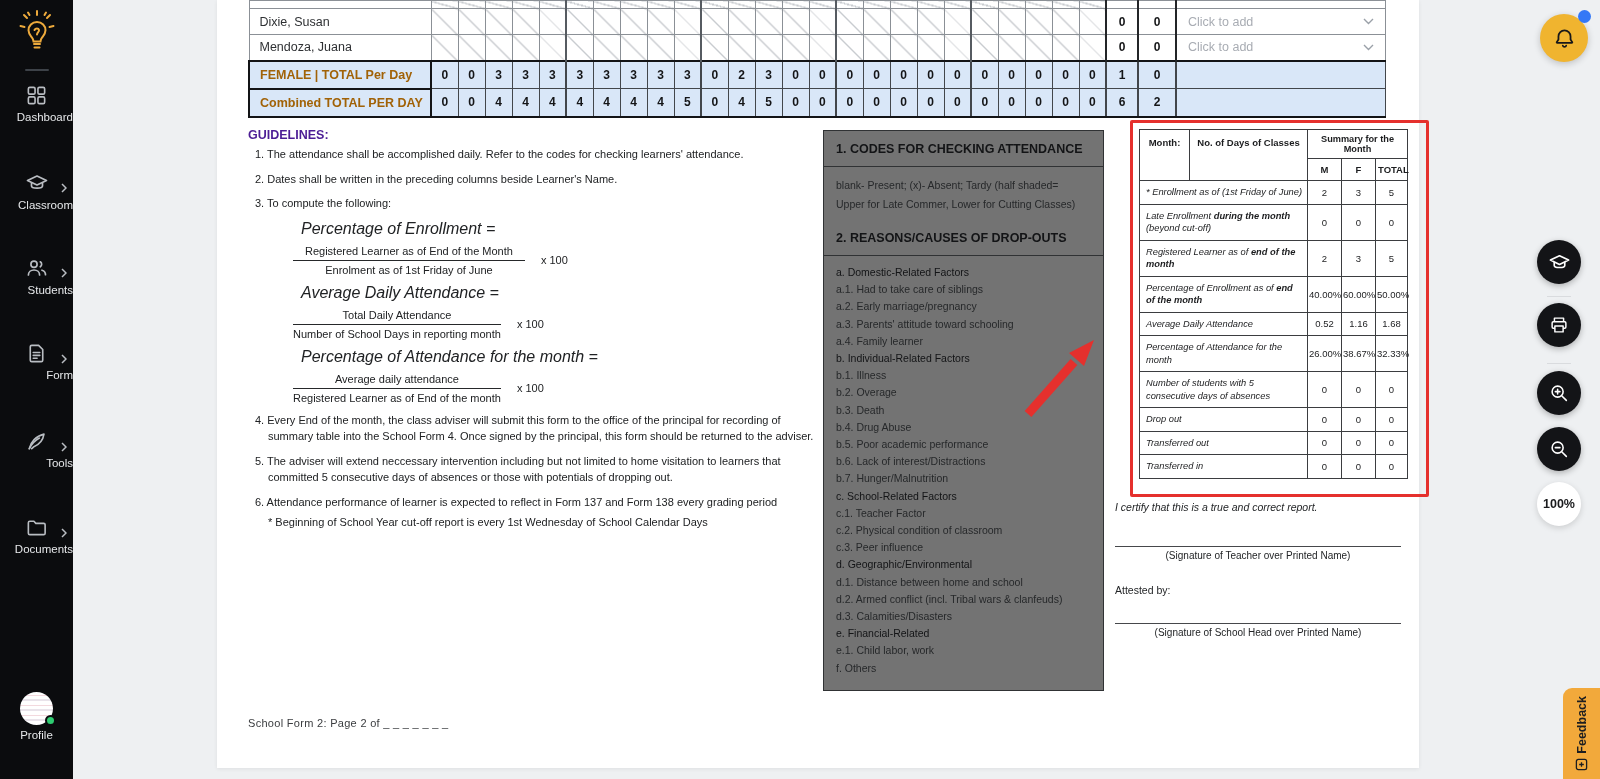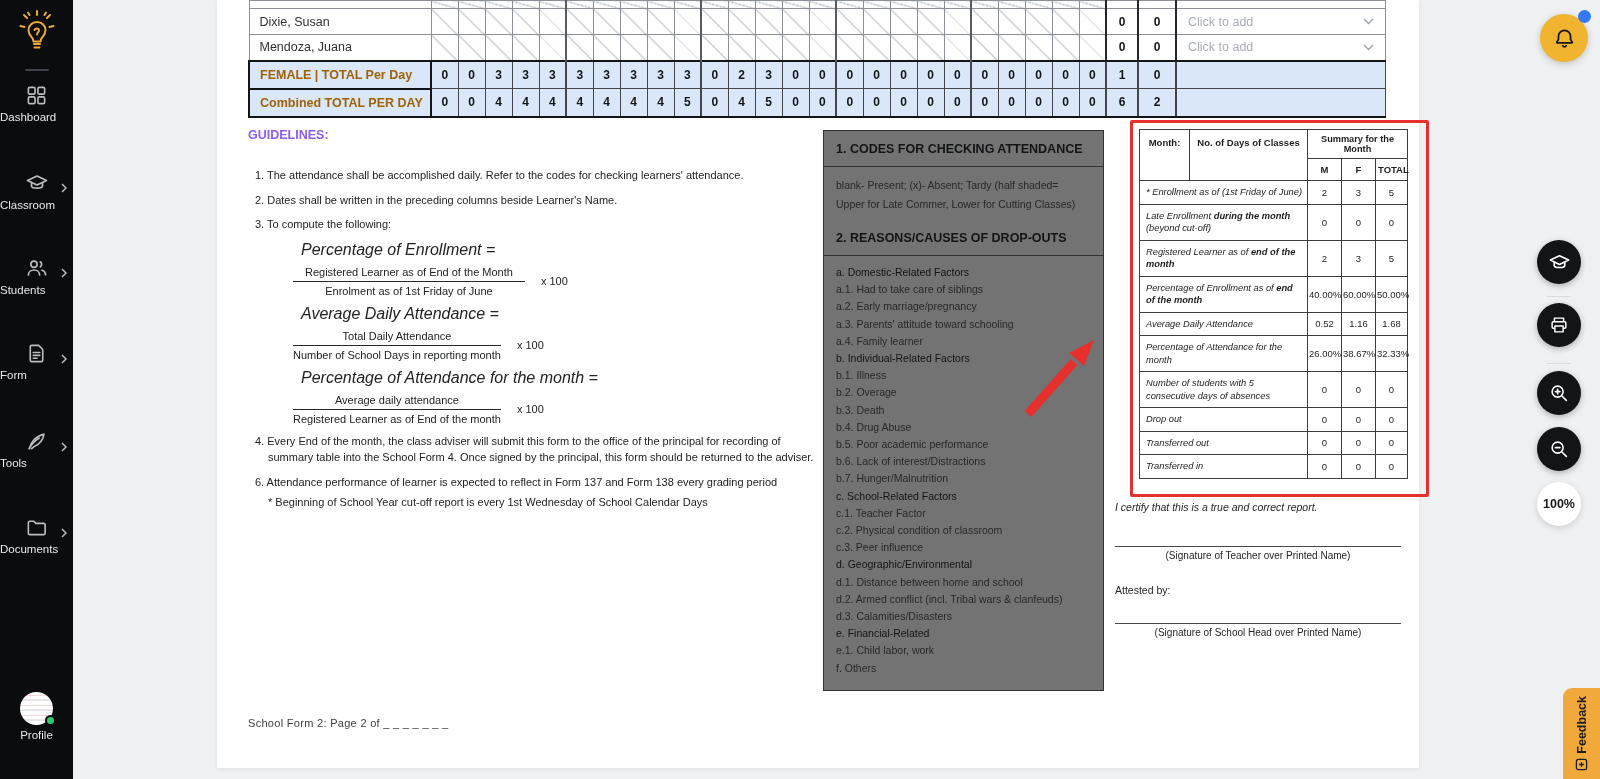--- a/index.html
+++ b/index.html
@@ -2,21 +2,21 @@
 <html><head>
 <meta charset="utf-8">
 <style>
 *{margin:0;padding:0;box-sizing:border-box}
 html,body{width:1600px;height:779px;overflow:hidden;font-family:"Liberation Sans",sans-serif;background:#eef0f2;position:relative}
 
 
 .sidebar{position:absolute;left:0;top:0;width:73px;height:779px;background:#0b0c0e;z-index:20}
 .logo{position:absolute;left:17px;top:8px;width:40px;height:52px;cursor:pointer}
 .logo-divider{position:absolute;left:25px;top:69px;width:24px;height:2px;background:#3d4248;border-radius:1px}
-.nav-item{position:absolute;left:0;width:73px;text-align:left;color:#e6e8ea;cursor:pointer}
+.nav-item{position:absolute;left:0;width:73px;text-align:right;color:#e6e8ea;cursor:pointer}
 .nav-item .icon{display:block;margin:0 auto}
 .nav-label{display:block;font-size:11.5px;margin-top:4px}
 .nav-chev{position:absolute;right:6px;top:8px}
 #nav-0{top:84px}#nav-1{top:171px}#nav-2{top:256px}#nav-3{top:342px}#nav-4{top:430px}#nav-5{top:516px}
 .profile{position:absolute;left:0;top:692px;width:73px;text-align:center;color:#e6e8ea;cursor:pointer}
 .avatar{position:relative;width:33px;height:33px;border-radius:50%;margin:0 auto;background:#fff;background-image:repeating-linear-gradient(0deg,#fff 0 4px,#e9e3ea 4px 6px,#fff 6px 9px,#f3d9de 9px 10px)}
 .avatar-dot{position:absolute;right:-3px;bottom:-1px;width:11px;height:11px;border-radius:50%;background:#2ecc71;border:2px solid #0b0c0e}
 
 
 .document{position:absolute;left:217px;top:0;width:1202px;height:768px;background:#fff;box-shadow:0 1px 4px rgba(0,0,0,.07)}
@@ -32,21 +32,21 @@
 .att-table td.absent,.att-table td.tardy{border-left:2px solid #232528;text-align:center;font-weight:bold;font-size:12px;color:#141517}
 .att-table td.remarks{border-left:2px solid #232528}
 .att-table tr.row-total td{background:#d9e7f8;border-color:#42464b;height:28px}
 .att-table tr.row-total td.name{font-weight:bold;font-size:12.5px;color:#a16207;border:2px solid #131416}
 .att-table tr.row-total1 td{border-top:2px solid #131416}
 .att-table tr.row-total2 td{border-bottom:2px solid #131416}
 .cta{display:flex;justify-content:space-between;align-items:center;padding:0 11px;color:#a8acb3;font-size:12.5px;height:100%;cursor:pointer}
 
 
 .guidelines{position:absolute;left:31px;top:128px;width:580px;color:#202224}
-.g-title{font-weight:bold;font-size:12.5px;margin-bottom:25px;color:#8b5cf6}
+.g-title{font-weight:bold;font-size:12.5px;margin-bottom:4px;color:#4c1d95}
 .g-item{font-size:11px;line-height:16.5px;margin:0 0 8px 7px;padding-left:13px;text-indent:-13px}
 .g-sub{margin-left:20px;margin-top:-4px}
 .formula{margin-left:45px}
 .f-title{font-style:italic;font-size:16px;margin:2px 8px 7px}
 .f-row{display:flex;align-items:center;margin-bottom:8px}
 .frac{text-align:center;font-size:11px}
 .frac .num{padding:0 12px 3px;border-bottom:1px solid #26282a}
 .frac .den{padding-top:3px}
 .mult{margin-left:16px;font-size:11px}
 
@@ -432,20 +432,21 @@
             <div class="frac">
               <div class="num">Average daily attendance</div>
               <div class="den">Registered Learner as of End of the month</div>
             </div>
             <span class="mult">x 100</span>
           </div>
         </div>
       </div>
     <div id="g-items-after">
         <div class="g-item">4. Every End of the month, the class adviser will submit this form to the office of the principal for recording of summary table into the School Form 4. Once signed by the principal, this form should be returned to the adviser.</div>
+        <div class="g-item">5. The adviser will extend neccessary intervention including but not limited to home visitation to learners that committed 5 consecutive days of absences or those with potentials of dropping out.</div>
         <div class="g-item">6. Attendance performance of learner is expected to reflect in Form 137 and Form 138 every grading period</div>
         <div class="g-item g-sub">* Beginning of School Year cut-off report is every 1st Wednesday of School Calendar Days</div>
       </div>
   </div>
 
   <div class="codes-box">
     <div class="cb-title">1. CODES FOR CHECKING ATTENDANCE</div>
     <div class="cb-lines" id="cb-lines">
         <div>blank- Present; (x)- Absent; Tardy (half shaded=</div>
         <div>Upper for Late Commer, Lower for Cutting Classes)</div>

